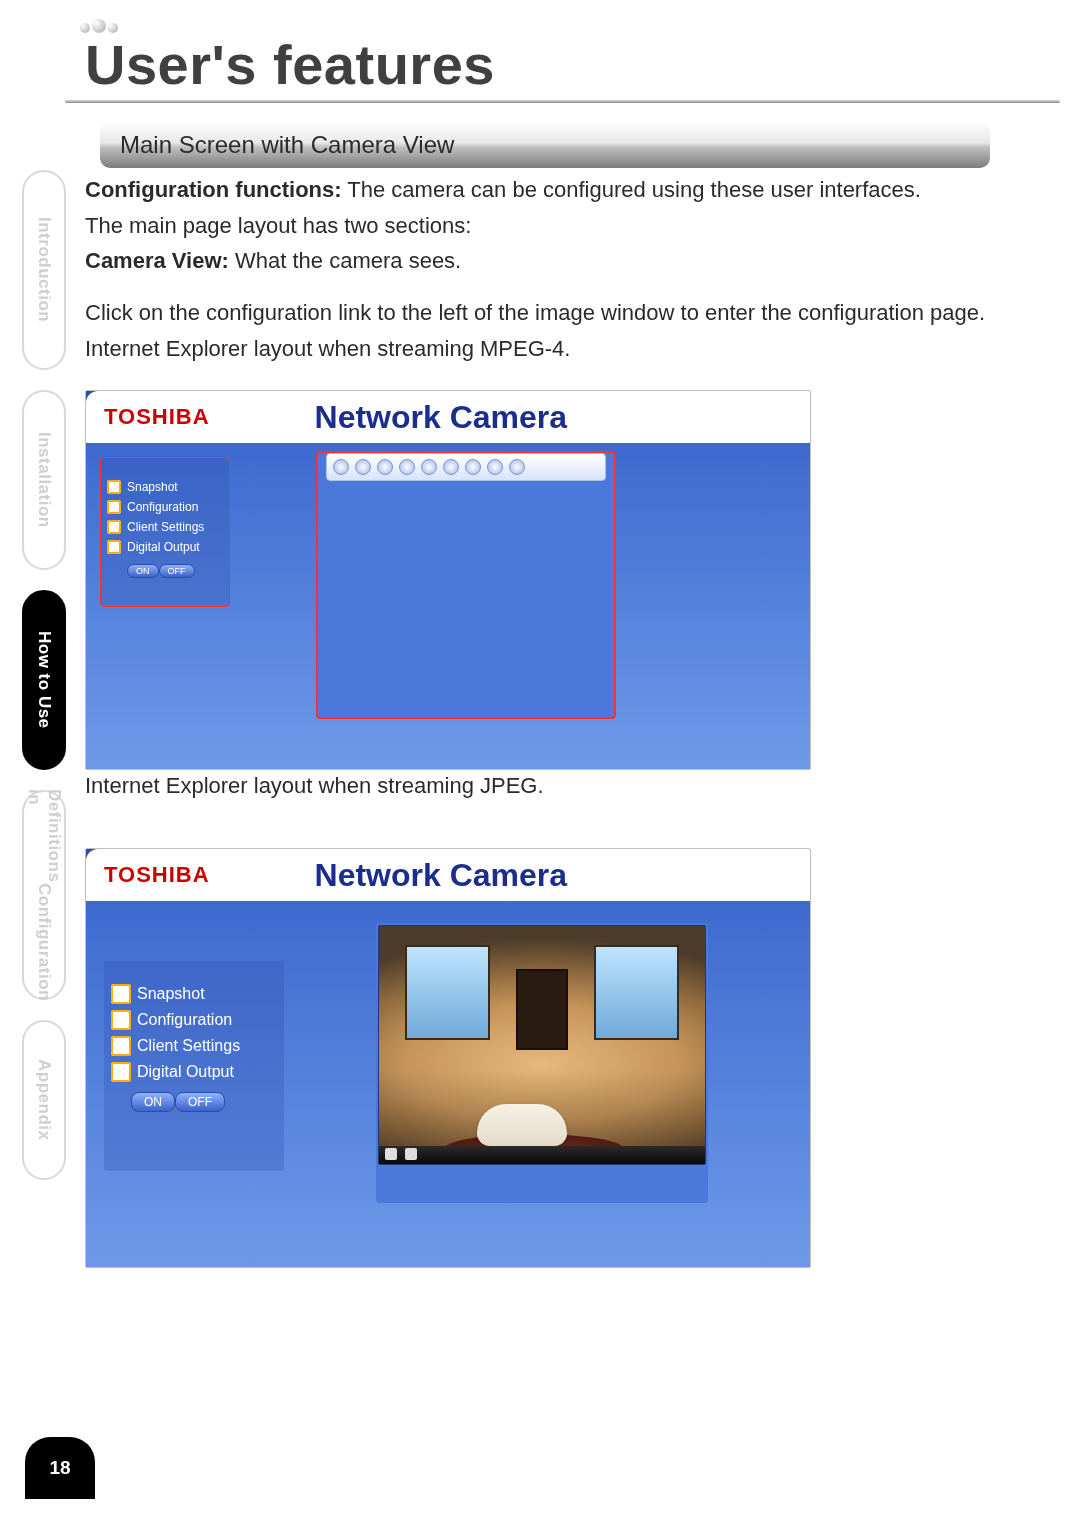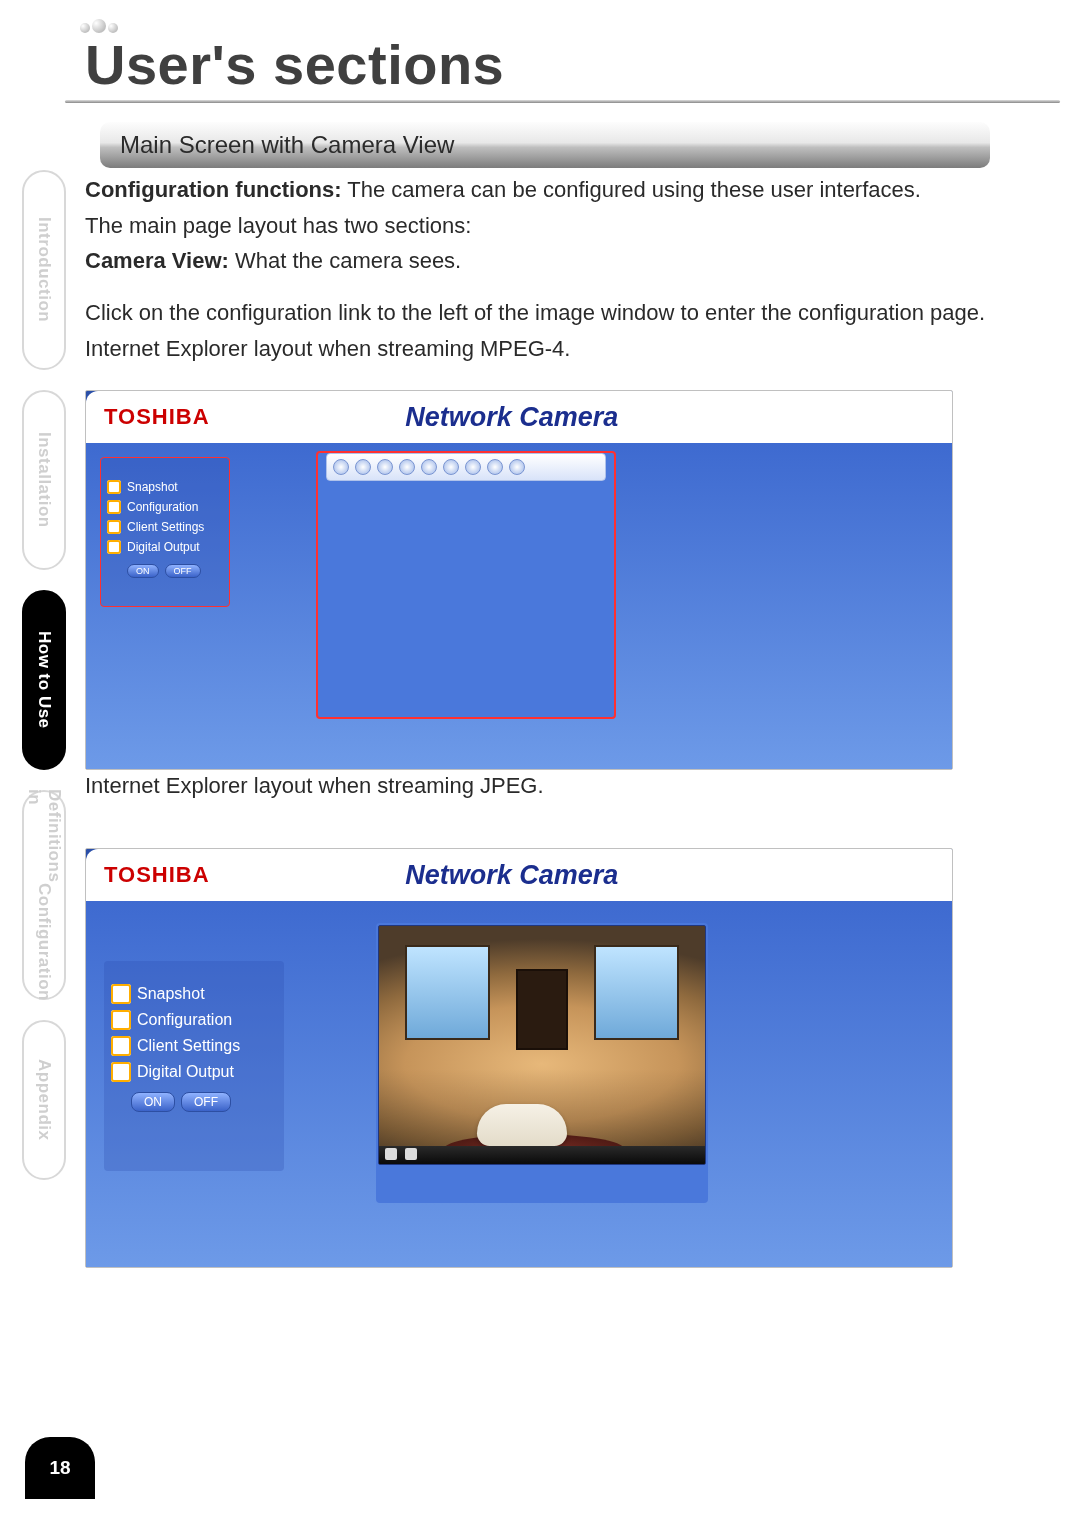--- a/index.html
+++ b/index.html
@@ -50,40 +50,40 @@
   }
   .tab-grey { background: #fff; border: 2px solid #d8d8d8; color: #cfcfcf; }
   .tab-black { background: #000; color: #fff; border: 2px solid #000; }
   .tab-double { line-height: 1.2; }
   
   .page-badge { position: absolute; left: 25px; bottom: 28px;
     width: 70px; height: 62px; background: #000; color: #fff;
     border-radius: 25px 25px 0 0; display:flex; align-items:center; justify-content:center;
     font-size: 19px; font-weight: bold; }
   
-  .shot { position: absolute; left: 85px; width: 868px; border: 1px solid #c0c0c0;
+  .shot { position: absolute; left: 85px; width: 726px; border: 1px solid #c0c0c0;
     background: linear-gradient(#2a4fa8,#4372d6); border-radius: 2px; overflow:hidden; }
   .shot1 { top: 390px; height: 380px; }
   .shot2 { top: 848px; height: 420px; }
   .shot-header { height: 52px; background: #fff; border-top-left-radius: 12px;
     display:flex; align-items:center; padding: 0 18px; }
   .shot-logo { font-size: 22px; font-weight: 900; color: #cc0000; letter-spacing: 1px;
     font-family: "Arial Black", Arial, sans-serif; }
-  .shot-title { flex:1; text-align:center; font-size: 27px; font-weight: bold; color: #1b2e8e; font-style: italic; }
+  .shot-title { flex:1; text-align:center; font-size: 32px; font-weight: bold; color: #1b2e8e; }
   .shot-body { position: relative; height: calc(100% - 52px);
     background: linear-gradient(#3e6ad0,#6d9ae8); }
   .shot-sidebar { position:absolute; left:14px; top:14px; width:130px;
     border:1px solid #ff3030; border-radius:4px; padding:16px 6px; font-size:12px;
     color:#fff; background: rgba(40,70,170,.25); }
   .shot2 .shot-sidebar { border-color: transparent; top:60px; left:18px; width:180px; font-size:16px; }
   .sb-item { display:flex; align-items:center; gap:6px; margin:6px 0; }
   .sb-icon { width:14px;height:14px;border-radius:3px;background:#fff;display:inline-block;
     box-shadow: inset 0 0 0 2px #ffae00; }
   .shot2 .sb-icon{width:20px;height:20px;}
-  .sb-toggle { display:inline-flex; gap:6px; margin-left:20px; margin-top:4px;}
+  .sb-toggle { display:inline-flex; margin-left:20px; margin-top:4px;}
   .sb-pill { font-size:9px; padding:1px 8px; border-radius:8px;
     background:linear-gradient(#8fb2ff,#3a62c8); border:1px solid #2d4fa3; color:#fff;}
   .shot2 .sb-pill{font-size:12px;padding:2px 12px;}
   .shot-view { position:absolute; border:2px solid #ff3030; border-radius:4px;
     background:#4a78db; }
   .shot1 .shot-view { left:230px; top:8px; width:300px; height:268px; }
   .shot2 .shot-view { border-color:transparent; left:290px; top:22px; width:332px; height:280px; }
   .view-img { margin:8px; height:198px; border:1px solid #20377f; border-radius:2px;
     background:
       linear-gradient(rgba(0,0,0,0) 60%, rgba(0,0,0,.25)),
@@ -110,21 +110,21 @@
     border:2px solid #3a2a1a;}
   .w1{left:8%;} .w2{right:8%;}
   .fire{position:absolute;left:42%;top:18%;width:16%;height:34%;background:#2a1b10;border:2px solid #1a0f08;}
 </style>
 </head>
 <body>
 
 <div class="top-accent">
   <span class="b1"></span><span class="b2"></span><span class="b3"></span>
 </div>
-<div class="chapter-title">User's sections</div>
+<div class="chapter-title">User's features</div>
 <div class="chapter-underline"></div>
 
 <div class="section-bar">Main Screen with Camera View</div>
 
 <div class="side-tabs">
   <div class="tab tab-grey" style="height:200px">Introduction</div>
   <div class="tab tab-grey" style="height:180px">Installation</div>
   <div class="tab tab-black" style="height:180px">How to Use</div>
   <div class="tab tab-grey tab-double" style="height:210px">
     <span>Definitions in</span>

